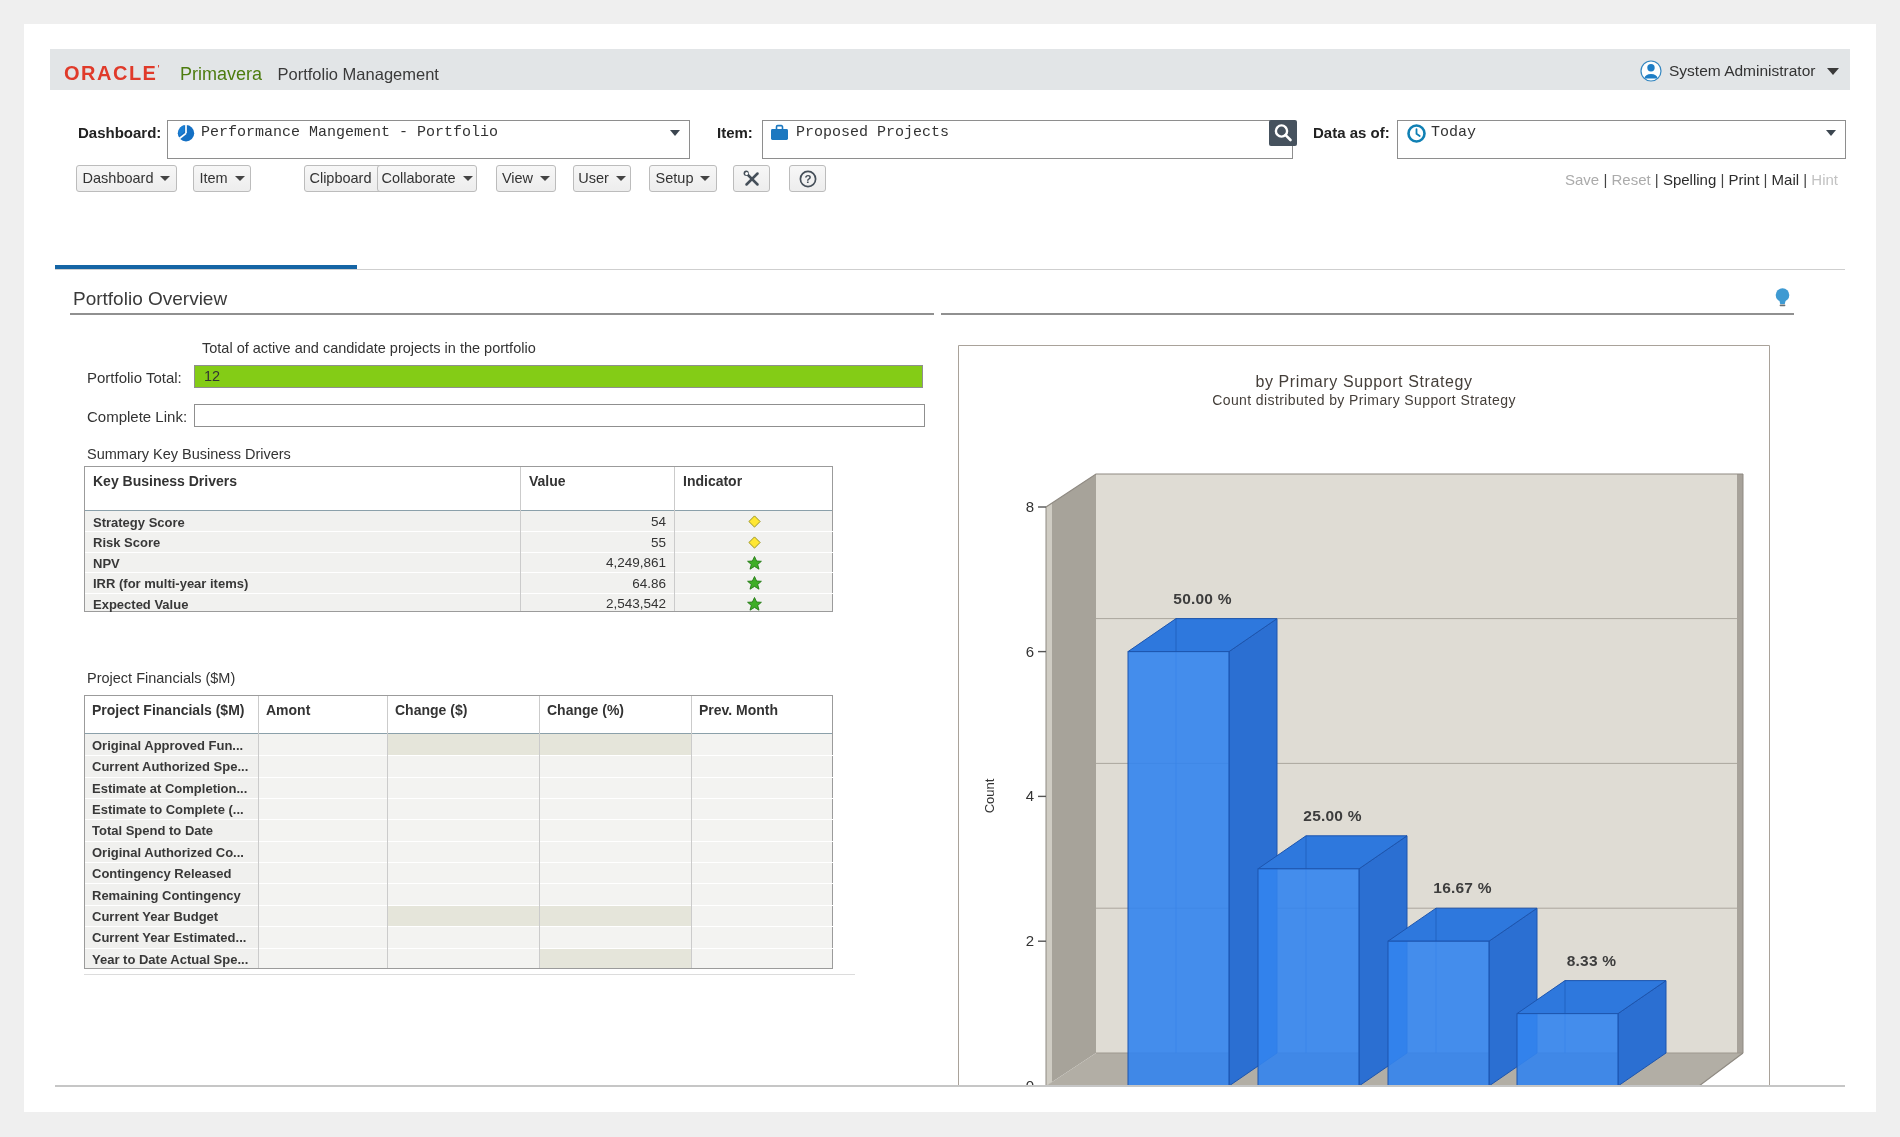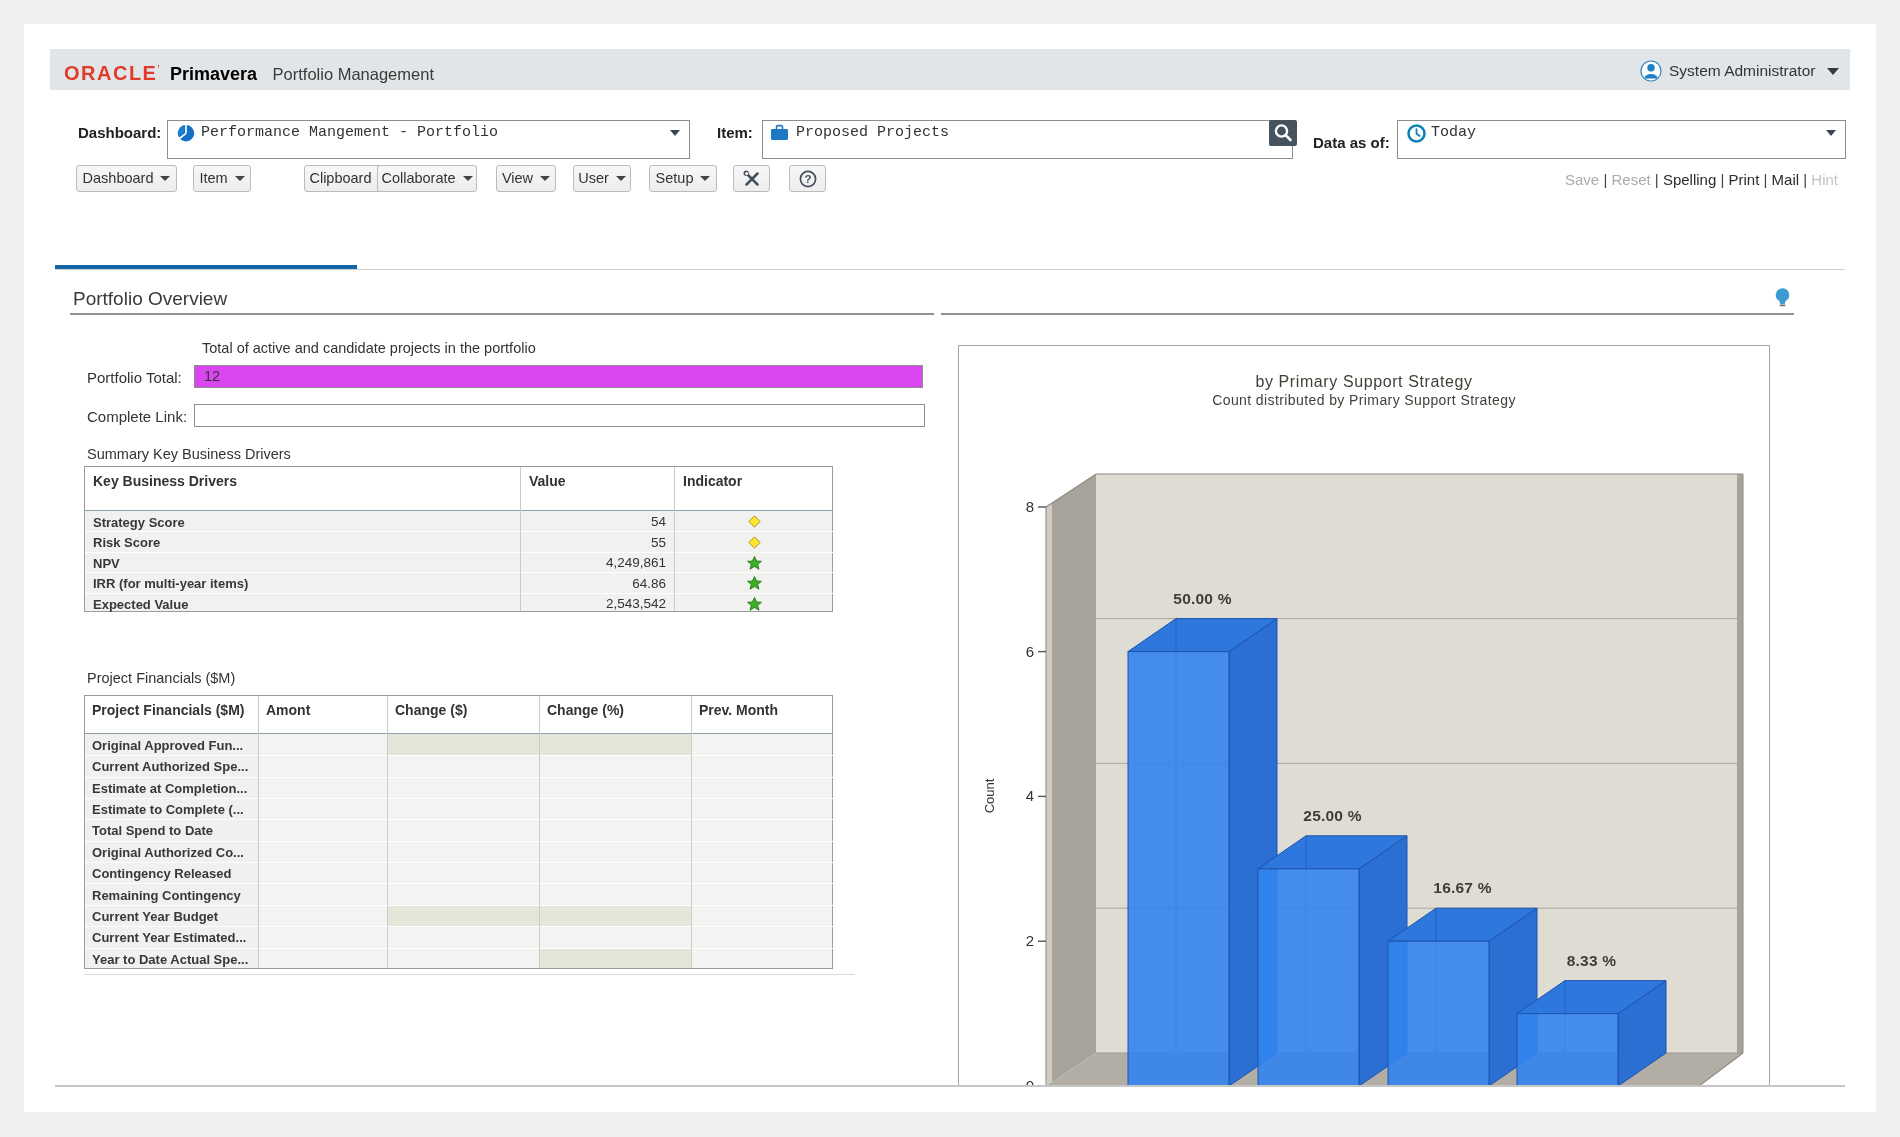--- a/index.html
+++ b/index.html
@@ -18,21 +18,21 @@
 .tval{position:absolute;font-size:13.5px;color:#333;text-align:right;}
 .wsep{position:absolute;left:0;width:749px;height:1px;background:#fff;}
 .hcell{position:absolute;top:6px;font-size:14px;font-weight:bold;color:#333;white-space:nowrap;}
 </style></head><body>
 <div id="stage">
     <div id="page">
 
 <div class="abs" style="left:26px;top:25px;width:1800px;height:41px;background:#e2e5e7;"></div>
 <div class="abs" style="left:40px;top:25px;height:41px;line-height:41px;white-space:nowrap;">
   <span style="color:#e03a2a;font-weight:bold;font-size:20px;letter-spacing:1.5px;">ORACLE</span><span style="color:#e03a2a;font-size:11px;vertical-align:7px;">'</span>
-  <span style="color:#000000;font-weight:bold;font-size:18px;margin-left:6px;">Primavera</span>
+  <span style="color:#4d7c0f;font-weight:normal;font-size:18px;margin-left:16px;">Primavera</span>
   <span style="color:#3a3a3a;font-size:16.5px;margin-left:11px;">Portfolio Management</span>
 </div>
 <svg class="abs" style="left:1616px;top:36px;" width="22" height="22" viewBox="0 0 22 22">
   <circle cx="11" cy="11" r="10" fill="#fdfefe" stroke="#3386c0" stroke-width="1.2"></circle>
   <circle cx="11" cy="7.8" r="3.7" fill="#1e7ec6"></circle>
   <path d="M4.3,18.6 a6.8,5.6 0 0 1 13.4,0 z" fill="#1e7ec6"></path>
 </svg>
 <div class="abs" style="left:1645px;top:38px;font-size:15.5px;color:#333;">System Administrator</div>
 <div class="abs" style="left:1803px;top:44px;width:0;height:0;border-left:6px solid transparent;border-right:6px solid transparent;border-top:7px solid #3a3a3a;"></div>
 
@@ -55,21 +55,21 @@
   </svg>
   <div class="txt" style="left:33px;">Proposed Projects</div>
   <div class="dar"></div>
 </div>
 <div class="abs" style="left:1245px;top:96px;width:28px;height:26px;background:#46525e;border-radius:2px;">
   <svg width="28" height="26" viewBox="0 0 28 26">
           <circle cx="12.5" cy="11" r="5.6" fill="none" stroke="#fff" stroke-width="2.4"></circle>
           <line x1="16.6" y1="15.1" x2="21.5" y2="20" stroke="#fff" stroke-width="2.6" stroke-linecap="round"></line>
         </svg>
 </div>
-<div class="lbl" style="left:1289px;top:100px;margin-top:10px;">Data as of:</div>
+<div class="lbl" style="left:1289px;top:100px;">Data as of:</div>
 <div class="dd" style="left:1373px;top:96px;width:449px;">
   <svg class="abs" style="left:9px;top:3px;" width="19" height="19" viewBox="0 0 19 19">
     <circle cx="9.5" cy="9.5" r="8" fill="#fff" stroke="#1080b4" stroke-width="2.6"></circle>
     <path d="M9.5,5.2 v4.6 l3.2,2.2" fill="none" stroke="#1080b4" stroke-width="1.8" stroke-linecap="round"></path>
   </svg>
   <div class="txt" style="left:33px;">Today</div>
   <div class="dar"></div>
 </div>
 
 <div class="tbtn" style="left:52px;width:101px;">Dashboard<span class="barr"></span></div>
@@ -107,21 +107,21 @@
 
 <div class="abs" style="left:917px;top:289px;width:853px;height:2px;background:#909090;"></div>
 <svg class="abs" style="left:1750px;top:263px;" width="17" height="23" viewBox="0 0 17 23">
   <circle cx="8.5" cy="8" r="6.8" fill="#3e9ad2"></circle>
   <path d="M5.4,13.5 h6.2 l-0.8,3.4 h-4.6 z" fill="#3e9ad2"></path>
   <rect x="5.6" y="17.6" width="5.8" height="1.6" rx="0.8" fill="#6a7074"></rect>
 </svg>
 
 <div class="fl" style="left:178px;top:316px;">Total of active and candidate projects in the portfolio</div>
 <div class="fl" style="left:63px;top:345px;font-size:15px;">Portfolio Total:</div>
-<div class="inp" style="left:170px;top:341px;width:729px;background:#d946ef;padding-left:9px;">12</div>
+<div class="inp" style="left:170px;top:341px;width:729px;background:#84cc16;padding-left:9px;">12</div>
 <div class="fl" style="left:63px;top:384px;font-size:15px;">Complete Link:</div>
 <div class="inp" style="left:170px;top:380px;width:731px;background:#fff;"></div>
 
 <div class="fl" style="left:63px;top:422px;">Summary Key Business Drivers</div>
 <div class="abs" style="left:60px;top:442px;width:749px;height:146px;border:1px solid #9b9b9b;box-sizing:border-box;">
   <div class="abs" style="left:0;top:0;width:747px;height:43px;background:#fff;border-bottom:1px solid #8ba0aa;">
     <div class="hcell" style="left:8px;">Key Business Drivers</div>
     <div class="hcell" style="left:444px;">Value</div>
     <div class="hcell" style="left:598px;">Indicator</div>
   </div>

